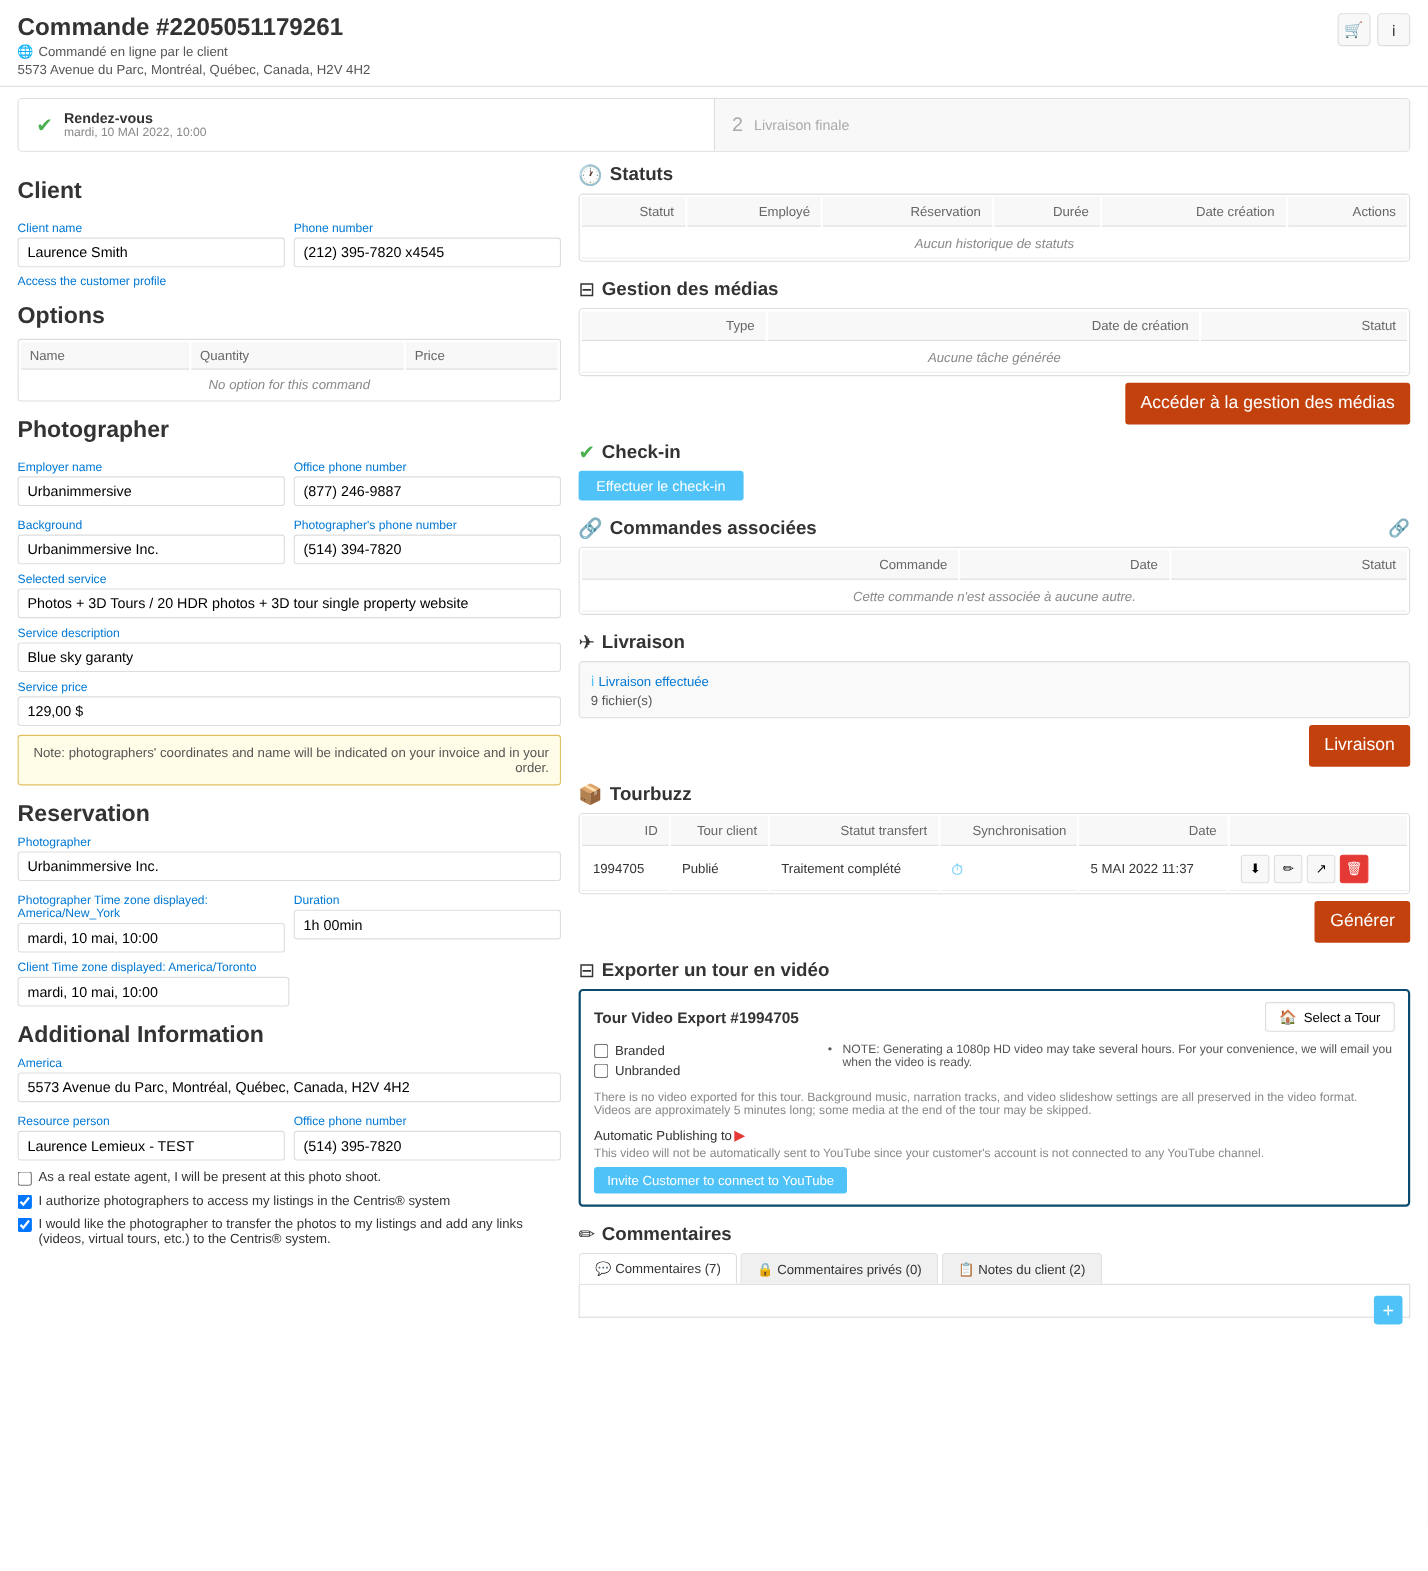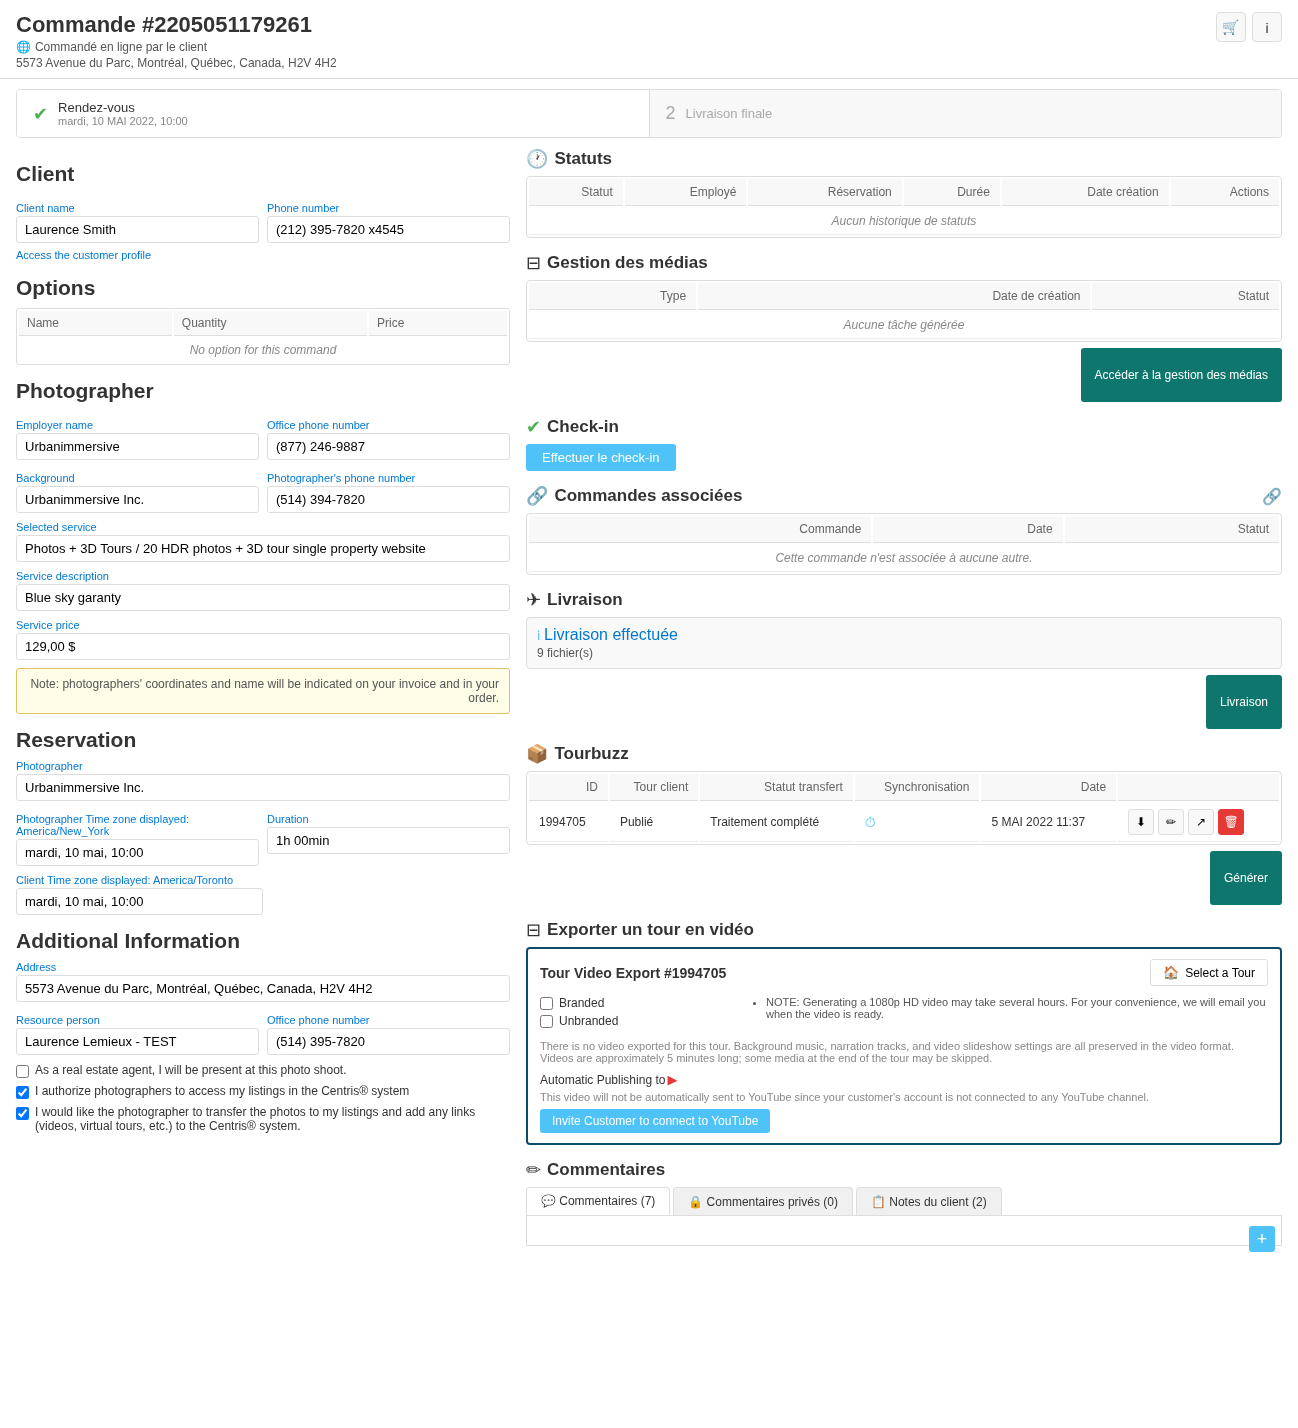--- a/index.html
+++ b/index.html
@@ -16,21 +16,21 @@
     .header-icon-btn { width: 30px; height: 30px; border-radius: 4px; display: flex; align-items: center; justify-content: center; font-size: 14px; cursor: pointer; border: 1px solid #ddd; background: #f8f8f8; }
 
     
     .steps-bar { display: flex; align-items: stretch; border: 1px solid #ddd; margin: 10px 16px; border-radius: 4px; overflow: hidden; background: #fff; }
     .step { flex: 1; padding: 10px 16px; display: flex; align-items: center; gap: 10px; }
     .step.active { background: #fff; }
     .step.inactive { background: #f8f8f8; }
     .step-divider { width: 1px; background: #ddd; }
     .step-check { color: #4caf50; font-size: 18px; }
     .step-num { font-size: 18px; color: #aaa; }
-    .step-label { font-weight: normal; font-size: 13px; }
+    .step-label { font-weight: bold; font-size: 13px; }
     .step-sub { font-size: 11px; color: #888; }
     .step-label-inactive { font-size: 13px; color: #aaa; }
 
     
     .main-content { display: flex; gap: 0; padding: 0 16px 16px 16px; }
     .left-col { flex: 0 0 510px; padding-right: 16px; }
     .right-col { flex: 1; }
 
     
     .section-title { font-size: 21px; font-weight: bold; margin: 14px 0 8px 0; display: flex; align-items: center; gap: 6px; }
@@ -48,28 +48,28 @@
     .right-section-header { display: flex; align-items: center; gap: 6px; margin-bottom: 6px; }
     .right-section-title { font-size: 17px; font-weight: bold; }
 
     .data-table { width: 100%; border: 1px solid #ddd; border-radius: 4px; overflow: hidden; }
     .data-table thead { background: #f8f8f8; }
     .data-table th { padding: 6px 10px; text-align: right; font-size: 12px; color: #666; font-weight: normal; border-bottom: 1px solid #ddd; }
     .data-table td { padding: 6px 10px; font-size: 12px; border-bottom: 1px solid #eee; }
     .data-table .empty-row td { text-align: center; color: #888; font-style: italic; }
 
     
-    .btn-blue { background: #0f766e; color: #fff; border: none; padding: 20px 14px; border-radius: 3px; cursor: pointer; font-size: 12px; }
+    .btn-blue { background: #c2410c; color: #fff; border: none; padding: 10px 14px; border-radius: 3px; cursor: pointer; font-size: 16px; }
 
     
     .checkin-btn { background: #4fc3f7; color: #fff; border: none; padding: 6px 16px; border-radius: 3px; cursor: pointer; font-size: 13px; }
 
     
     .livraison-box { border: 1px solid #ddd; border-radius: 4px; padding: 8px 10px; background: #f9f9f9; margin-bottom: 6px; }
-    .livraison-link { color: #0078d4; text-decoration: none; font-size: 16px; }
+    .livraison-link { color: #0078d4; text-decoration: none; font-size: 12px; }
     .livraison-files { font-size: 12px; color: #555; margin-top: 2px; }
 
     
     .tourbuzz-actions { display: flex; gap: 4px; }
     .action-btn { width: 26px; height: 26px; border-radius: 3px; border: 1px solid #ddd; background: #f8f8f8; display: flex; align-items: center; justify-content: center; cursor: pointer; font-size: 12px; }
     .action-btn.red { background: #e53935; border-color: #e53935; color: #fff; }
     .status-published { color: #333; font-size: 12px; }
     .sync-icon { color: #4fc3f7; font-size: 14px; }
 
     
@@ -249,21 +249,21 @@
         <div style="margin-top:4px;">
           <div class="field-label">Client Time zone displayed: America/Toronto</div>
           <input class="field-value" type="text" style="width: 50%;" value="mardi, 10 mai, 10:00">
         </div>
       </div>
 
       <div style="margin-top:14px;">
         <div class="section-title">
           <span>Additional Information</span>
         </div>
-        <div class="field-label">Address</div>
+        <div class="field-label">America</div>
         <input class="field-value" type="text" value="5573 Avenue du Parc, Montréal, Québec, Canada, H2V 4H2" style="">
         <div class="field-row" style="margin-top:4px;">
           <div class="field-col">
             <div class="field-label">Resource person</div>
             <input class="field-value" type="text" value="Laurence Lemieux - TEST" style="">
           </div>
           <div class="field-col">
             <div class="field-label">Office phone number</div>
             <input class="field-value" type="text" value="(514) 395-7820" style="">
           </div>

